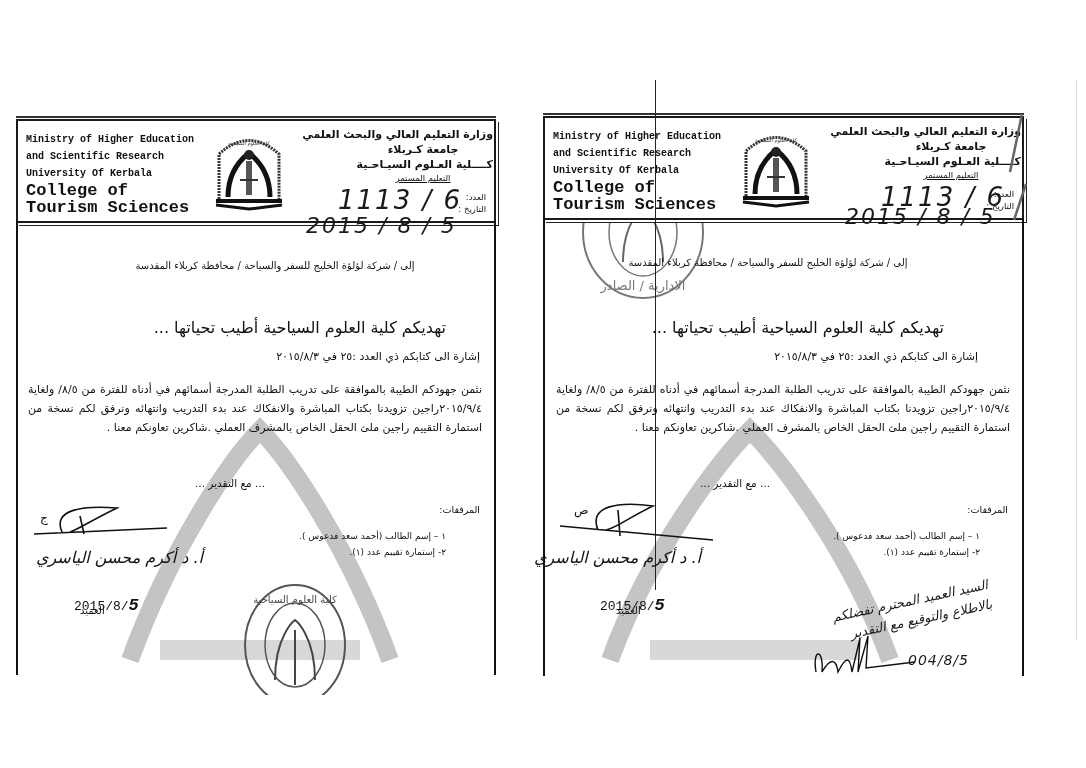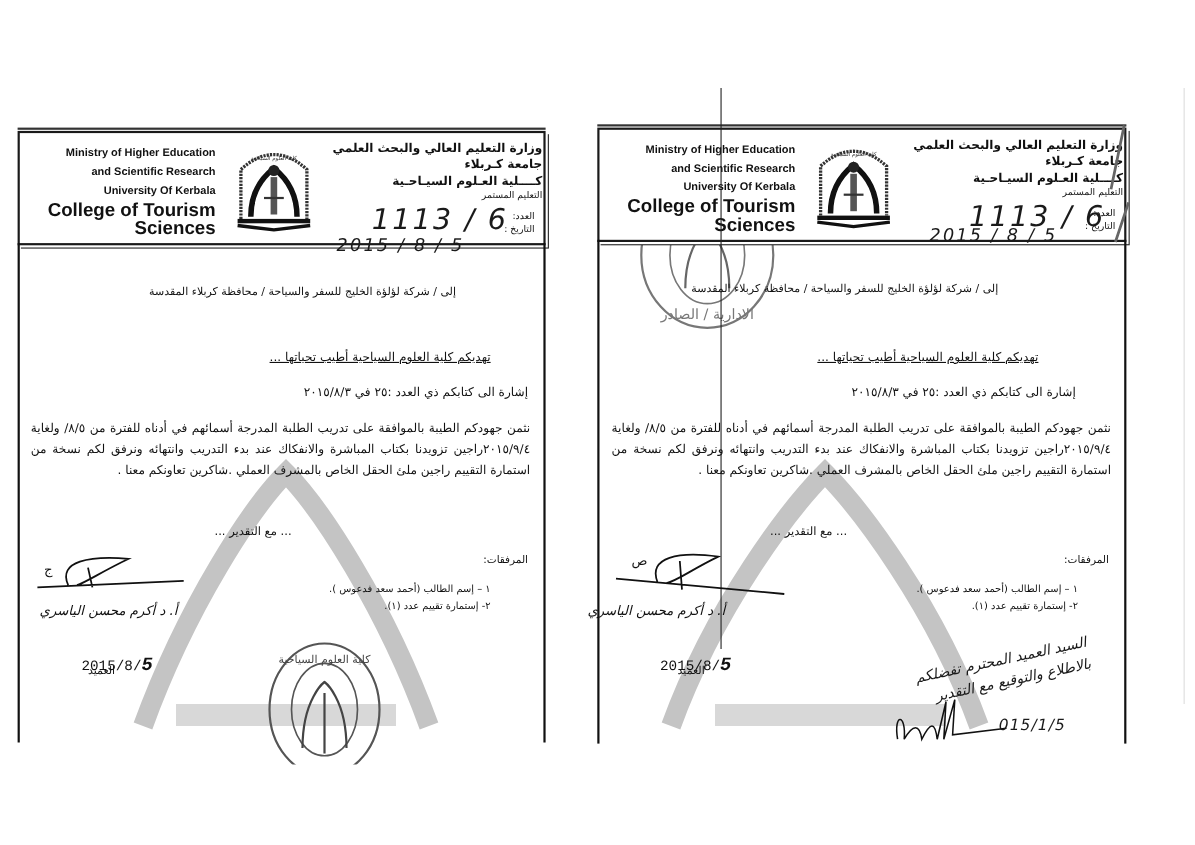--- a/index.html
+++ b/index.html
@@ -14,50 +14,50 @@
   
   .lh {
     position:absolute; background:#fff;
     border:2px solid #1a1a1a; box-shadow: 2px 2px 0 0 #fff, 3px 3px 0 0 #222;
   }
   .left .lh  { left:16px; top:119px; width:476px; height:100px; }
   .right .lh { left:13px; top:116px; width:477px; height:100px; }
   .lh-top-double { position:absolute; left:-2px; right:-2px; top:-5px; height:2px; background:#333; }
 
   .lh-en {
-    position:absolute; left:8px; top:10px; width:170px; text-align:right;
-    font-family:Liberation Sans, sans-serif; font-weight:bold; font-size:10px; line-height:17px; color:#111;
+    position:absolute; left:8px; top:10px; width:170px; text-align:left;
+    font-family:Liberation Mono, monospace; font-weight:bold; font-size:10px; line-height:17px; color:#111;
   }
   .lh-en .big { font-size:17px; }
   .lh-logo { position:absolute; left:196px; top:8px; width:70px; height:84px; }
   .lh-ar {
     position:absolute; right:1px; top:6px; width:200px; direction:rtl; text-align:right;
     font-family:"DejaVu Sans", sans-serif; font-weight:bold; font-size:11px; line-height:15px; color:#111;
   }
-  .lh-ar .c { display:block; width:140px; }
-  .lh-ar .label { font-size:8.5px; font-weight:normal; line-height:12px; }
+  .lh-ar .c { text-align:center; display:block; width:140px; }
+  .lh-ar .label { font-size:8.5px; font-weight:normal; line-height:12px;text-decoration:underline; }
   .lh-meta { position:absolute; right:8px; top:70px; direction:rtl; font-size:8.5px; line-height:12px; }
 
   .hand {
     position:absolute; font-family:"DejaVu Sans", sans-serif; color:#1a1a1a;
     font-style:italic; font-weight:normal; letter-spacing:2px;
   }
   .hand.num  { font-size:26px; }
-  .hand.date { font-size:16px; }
+  .hand.date { font-size:22px; }
 
   
   .vrule { position:absolute; background:#111; width:2px; }
   .to-line { position:absolute; font-size:10px; text-align:center; direction:rtl; }
-  .greet { position:absolute; font-size:11px; direction:rtl;text-decoration:underline; }
+  .greet { position:absolute; font-size:16px; direction:rtl; }
   .ref { position:absolute; font-size:11px; direction:rtl; }
   .para { position:absolute; font-size:11px; line-height:19px; direction:rtl; text-align:justify; text-align-last:right; }
   .regards { position:absolute; font-size:10.5px; direction:rtl; }
   .att-title { position:absolute; font-size:9.5px; direction:rtl; }
   .att-item { position:absolute; font-size:9px; direction:rtl; }
-  .signer { position:absolute; font-size:12px; direction:rtl; font-style:italic; }
+  .signer { position:absolute; font-size:16px; direction:rtl; font-style:italic; }
   .dean { position:absolute; font-size:10px; direction:rtl;margin-top:27px; }
   .sigdate { position:absolute; font-family:Liberation Mono, monospace; font-size:13px; }
   .sigdate b { font-style:italic; font-size:17px; }
 
   .note { position:absolute; direction:rtl; font-style:italic; font-size:13px; color:#1a1a1a; line-height:20px; transform:rotate(-12deg); transform-origin:right top; }
 
   .watermark, .stamp { position:absolute; pointer-events:none; }
   svg { display:block; }
 </style>
 </head>
@@ -204,16 +204,16 @@
   <div class="dean" style="left:86px;top:578px">العميد</div>
   <div class="sigdate" style="left:70px;top:596px"><span>2015/8/</span><b>5</b></div>
 
   <div class="note" style="right:100px;top:575px">
     <div>السيد العميد المحترم تفضلكم</div>
     <div>بالاطلاع والتوقيع مع التقدير</div>
   </div>
   <svg style="position:absolute;left:280px;top:628px" width="110" height="50" viewBox="0 0 110 50">
     <path d="M6 44 C 2 20, 14 20, 12 44 C 20 30, 26 30, 28 44 C 36 28, 40 28, 42 44 L50 10 L48 44 L58 8 L56 40 L105 34" fill="none" stroke="#111" stroke-width="1.4"></path>
   </svg>
-  <div class="hand" style="left:378px;top:652px;font-size:14px;letter-spacing:1px">015/1/5</div>
+  <div class="hand" style="left:378px;top:652px;font-size:14px;letter-spacing:1px">004/8/5</div>
 </div>
 
 <div class="vrule" style="left:1076px;top:80px;height:560px;width:1px;background:#ddd"></div>
 
 </body></html>

